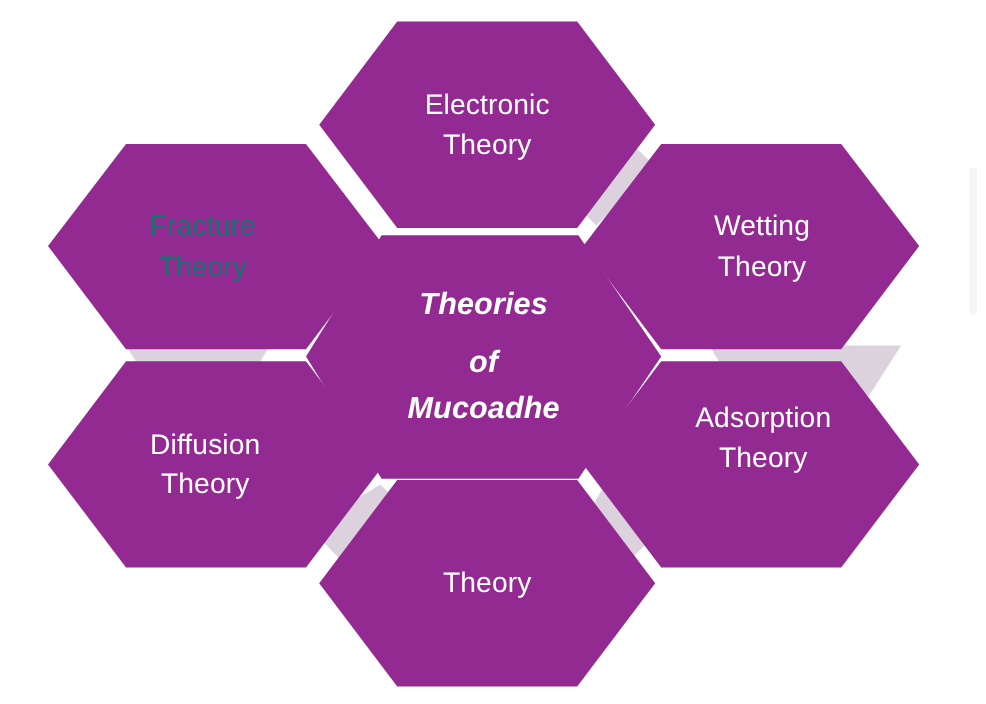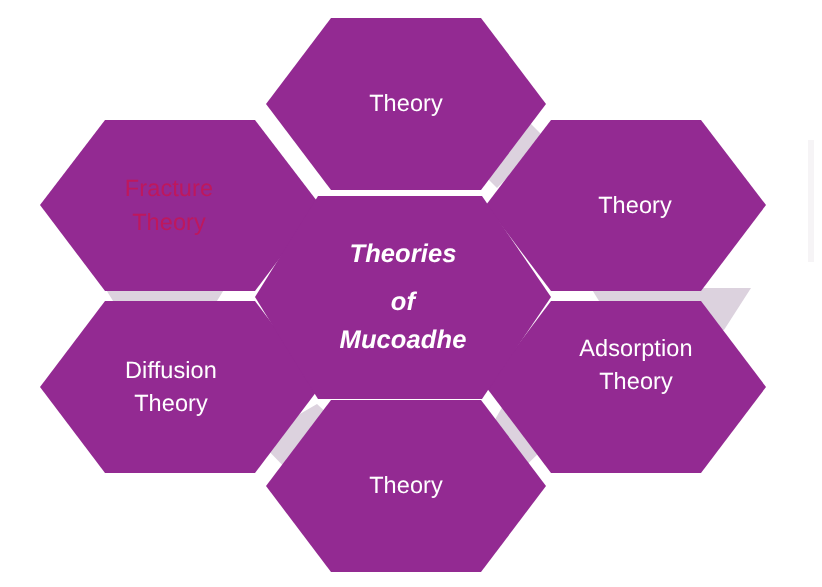--- a/index.html
+++ b/index.html
@@ -93,29 +93,31 @@
 
       <polygon points="331,400 481,400 546,486 481,572 331,572 266,486" fill="#932A92"></polygon>
 
       <polygon points="318,196 482,196 551,297 482,399 318,399 255,297" fill="#932A92"></polygon>
     </g>
   </svg>
 
   <div class="edge-artifact" style="left:808px; top:140px; width:6px; height:122px;"></div>
 
   <div class="hex-label outer-label" style="left: 266px; top: 18px; width: 280px; height: 172px; color: rgb(255, 255, 255);">
+    <span class="ln">Electronic</span>
     <span class="ln">Theory</span>
   </div>
 
-  <div class="hex-label outer-label" style="left: 40px; top: 120px; width: 258px; height: 171px; color: #be185d;">
+  <div class="hex-label outer-label" style="left: 40px; top: 120px; width: 258px; height: 171px; color: #0f766e;">
     <span class="ln">Fracture</span>
     <span class="ln">Theory</span>
   </div>
 
   <div class="hex-label outer-label" style="left: 504px; top: 120px; width: 262px; height: 171px; color: rgb(255, 255, 255);">
+    <span class="ln">Wetting</span>
     <span class="ln">Theory</span>
   </div>
 
   <div class="hex-label outer-label" style="left: 40px; top: 301px; width: 262px; height: 172px; color: rgb(255, 255, 255);">
     <span class="ln">Diffusion</span>
     <span class="ln">Theory</span>
   </div>
 
   <div class="hex-label outer-label" style="left: 505px; top: 301px; width: 262px; height: 128px; color: rgb(255, 255, 255);">
     <span class="ln">Adsorption</span>

